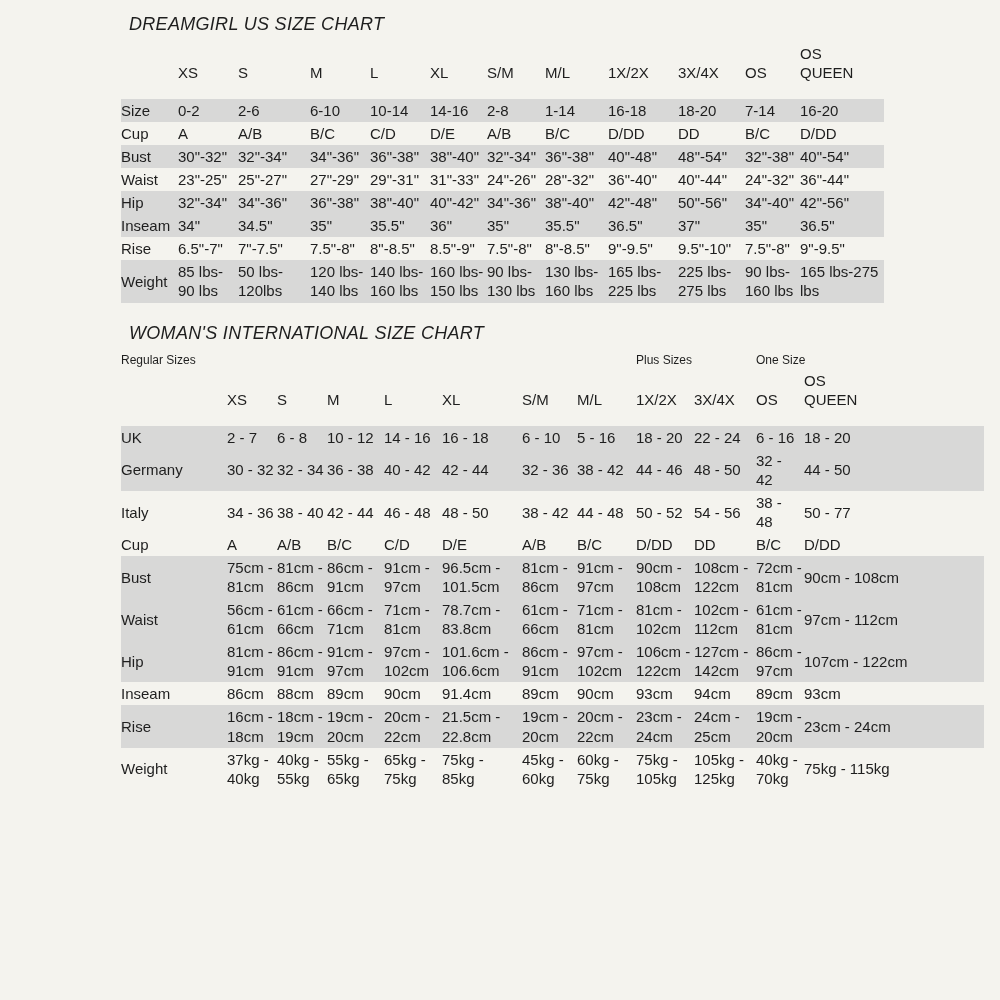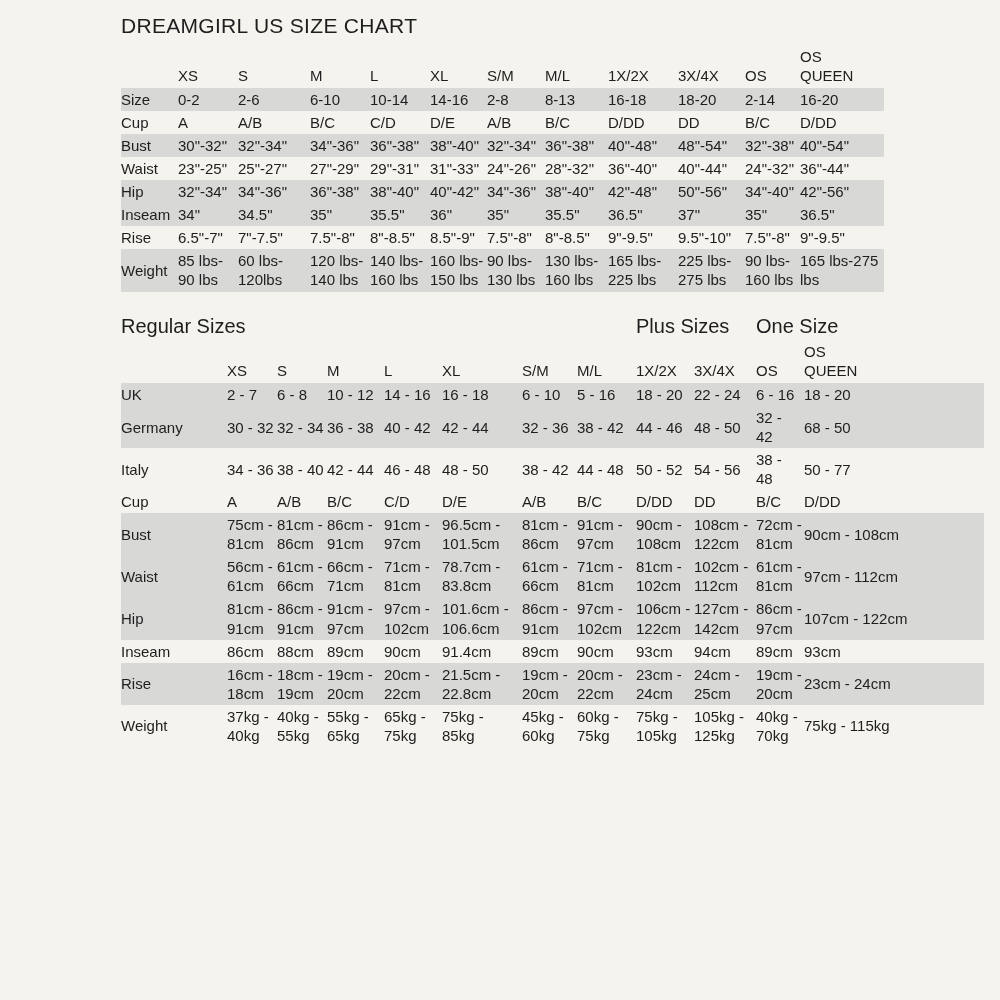--- a/index.html
+++ b/index.html
@@ -14,46 +14,47 @@
     height: 1000px;
     background: var(--bg);
     color: var(--text);
     font-family: "Liberation Sans", "DejaVu Sans", sans-serif;
     overflow: hidden;
   }
   .page { padding: 14px 0 0 121px; }
   .chart-section { margin: 0; }
   .chart-section + .chart-section { margin-top: 20px; }
   h2.table-title {
-    font-size: 21px;
+    font-size: 18px;
     font-weight: 400;
     letter-spacing: 0.3px;
-    margin: 0 0 7px 0;
+    margin: 0 0 7px 8px;
     white-space: nowrap;
+    font-style: italic;
   }
   table {
     border-collapse: collapse;
     table-layout: fixed;
   }
   th, td {
     font-weight: 400;
     font-size: 15px;
     line-height: 1.27;
     text-align: left;
     vertical-align: middle;
     padding: 2px 2px 2px 0;
     overflow: hidden;
   }
   thead th {
     vertical-align: bottom;
     white-space: pre-line;
-    padding-bottom: 3px;
+    padding-bottom: 17px;
   }
   thead tr.group-row th {
-    font-size: 20px;
+    font-size: 12px;
     white-space: nowrap;
     padding-bottom: 1px;
     vertical-align: bottom;
   }
   tbody tr.shaded { background: var(--stripe); }
   tbody th { padding-right: 2px; }
 </style>
 </head>
 <body>
 
@@ -95,24 +96,24 @@
         </thead>
         <tbody>
           <tr class="shaded">
             <th>Size</th>
             <td>0-2</td>
             <td>2-6</td>
             <td>6-10</td>
             <td>10-14</td>
             <td>14-16</td>
             <td>2-8</td>
-            <td>8-13</td>
+            <td>1-14</td>
             <td>16-18</td>
             <td>18-20</td>
-            <td>2-14</td>
+            <td>7-14</td>
             <td>16-20</td>
           </tr>
           <tr>
             <th>Cup</th>
             <td>A</td>
             <td>A/B</td>
             <td>B/C</td>
             <td>C/D</td>
             <td>D/E</td>
             <td>A/B</td>
@@ -188,36 +189,37 @@
             <td>7.5"-8"</td>
             <td>8"-8.5"</td>
             <td>9"-9.5"</td>
             <td>9.5"-10"</td>
             <td>7.5"-8"</td>
             <td>9"-9.5"</td>
           </tr>
           <tr class="shaded">
             <th>Weight</th>
             <td>85 lbs-90 lbs</td>
-            <td>60 lbs-120lbs</td>
+            <td>50 lbs-120lbs</td>
             <td>120 lbs-140 lbs</td>
             <td>140 lbs-160 lbs</td>
             <td>160 lbs-150 lbs</td>
             <td>90 lbs-130 lbs</td>
             <td>130 lbs-160 lbs</td>
             <td>165 lbs-225 lbs</td>
             <td>225 lbs-275 lbs</td>
             <td>90 lbs-160 lbs</td>
             <td>165 lbs-275 lbs</td>
           </tr>
         </tbody>
       </table>
   </section>
 
   <section class="chart-section">
+    <h2 class="table-title">WOMAN'S INTERNATIONAL SIZE CHART</h2>
     <table>
         <colgroup>
           <col style="width: 106px;">
           <col style="width: 50px;">
           <col style="width: 50px;">
           <col style="width: 57px;">
           <col style="width: 58px;">
           <col style="width: 80px;">
           <col style="width: 55px;">
           <col style="width: 59px;">
@@ -268,21 +270,21 @@
             <td>30 - 32</td>
             <td>32 - 34</td>
             <td>36 - 38</td>
             <td>40 - 42</td>
             <td>42 - 44</td>
             <td>32 - 36</td>
             <td>38 - 42</td>
             <td>44 - 46</td>
             <td>48 - 50</td>
             <td>32 - 42</td>
-            <td>68 - 50</td>
+            <td>44 - 50</td>
           </tr>
           <tr>
             <th>Italy</th>
             <td>34 - 36</td>
             <td>38 - 40</td>
             <td>42 - 44</td>
             <td>46 - 48</td>
             <td>48 - 50</td>
             <td>38 - 42</td>
             <td>44 - 48</td>

